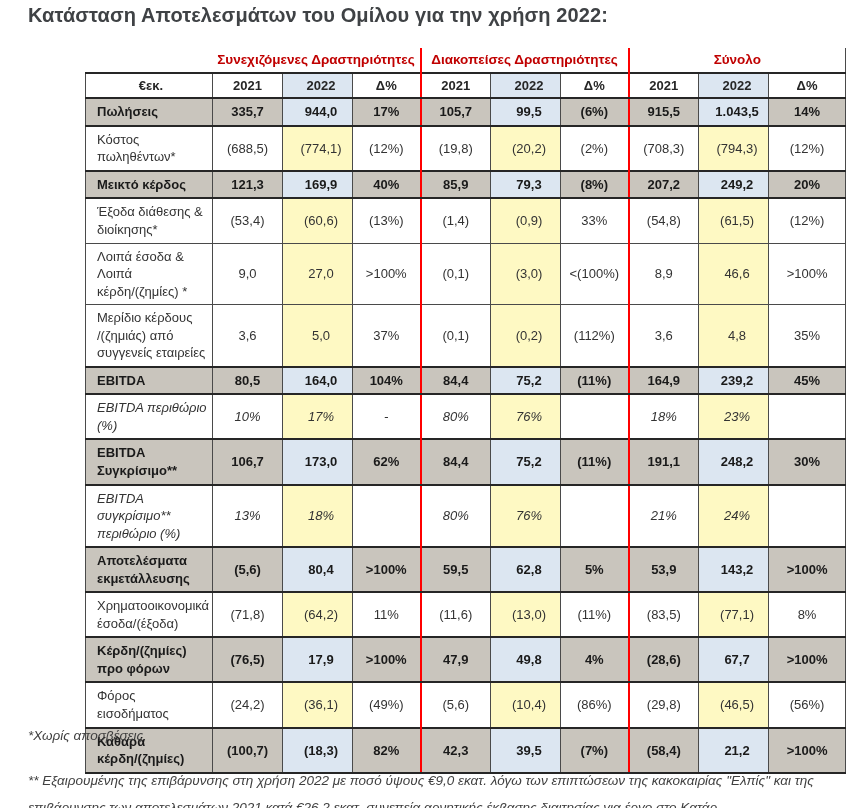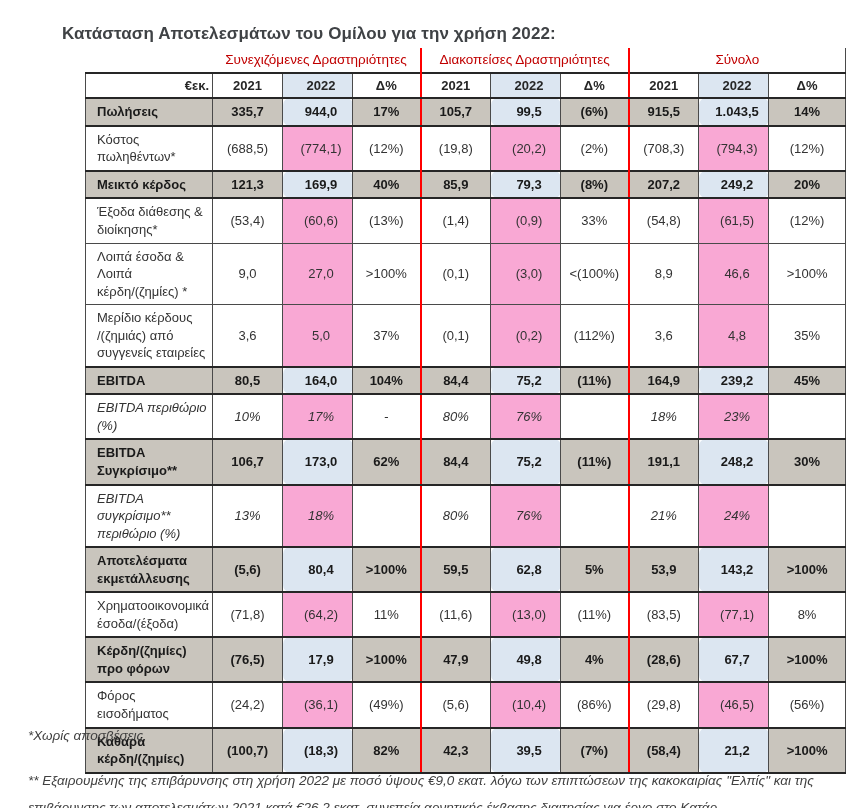--- a/index.html
+++ b/index.html
@@ -6,66 +6,65 @@
   body {
     width: 848px; height: 808px;
     background: #ffffff;
     font-family: "Liberation Sans", sans-serif;
     color: #262626;
     overflow: hidden;
   }
   .page { position: relative; width: 848px; height: 808px; }
 
   .doc-title {
-    position: absolute; left: 28px; top: 24px;
-    font-size: 17px; font-weight: 700; color: #3f4245;
+    position: absolute; left: 28px; top: 4px;
+    font-size: 20px; font-weight: 700; color: #3f4245;
     letter-spacing: 0.1px;
-    margin-left: 34px;
   }
 
   table.fin {
     position: absolute; left: 85px; top: 48px;
     border-collapse: collapse; table-layout: fixed;
     width: 760px;
     font-size: 13px;
   }
   td { border: 1px solid #4a4a4a; padding: 4px 3px; vertical-align: middle; }
 
   
   tr.group-row td { border: none; }
   td.spacer-cell { border-right: 1.5px solid #4a4a4a; border-bottom: 1px solid #4a4a4a; }
   td.group-cell {
     border-top: 1px solid #4a4a4a;
     border-bottom: 1px solid #4a4a4a;
-    color: #c00000; font-weight: 400; font-size: 13.5px;
+    color: #c00000; font-weight: 700; font-size: 13.5px;
     text-align: center; line-height: 1.35; padding: 3px 2px;
   }
   td.group-cell.red-right { border-right: 2px solid #ff0000; }
   td.group-cell.black-right { border-right: 1px solid #4a4a4a; }
 
   
   tr.year-row td { border-top: 2px solid #262626; border-bottom: 2px solid #262626; font-weight: 700; }
-  td.unit-cell { text-align: right; padding-left: 7px; border-left: 1px solid #4a4a4a; }
+  td.unit-cell { text-align: center; padding-left: 7px; border-left: 1px solid #4a4a4a; }
   td.num-head { text-align: center; }
 
   
   td.label-cell { text-align: left; padding-left: 11px; line-height: 1.35; color: #333; }
   td.num-cell { text-align: center; color: #333; }
   td.blue { background: #dce6f1; padding-left: 10px; }
   td.group-end { border-right: 2px solid #ff0000; }
 
   
   tr.row-section td {
     background: #c9c5bd; font-weight: 700; color: #1a1a1a;
     border-top: 2px solid #262626; border-bottom: 2px solid #262626;
   }
-  tr.row-section td.blue { background: #dce6f1; border-radius: 7px; }
+  tr.row-section td.blue { background: #dce6f1; }
   tr.row-italic td { font-style: italic; }
   tr.row-normal td, tr.row-italic td { background: #ffffff; }
-  tr.row-normal td.blue, tr.row-italic td.blue { background: #f9a8d4; }
+  tr.row-normal td.blue, tr.row-italic td.blue { background: #fef9c3; }
 
   .footnotes {
     position: absolute; left: 28px; top: 728px; width: 800px;
     font-style: italic; font-size: 13.5px; color: #3f3f3f;
     font-family: "Liberation Sans", sans-serif;
   }
   .footnote-1 { margin-bottom: 24px; }
   .footnote-2 { line-height: 2.0; }
 </style>
 </head>

